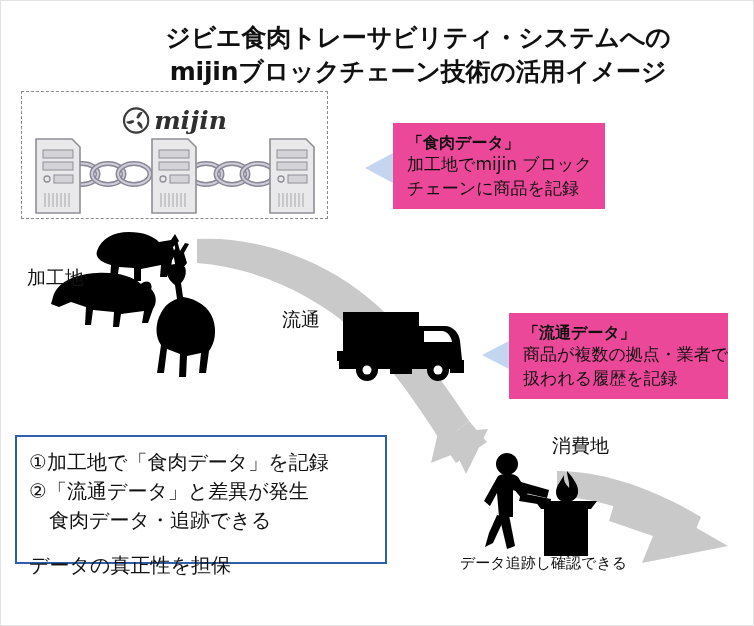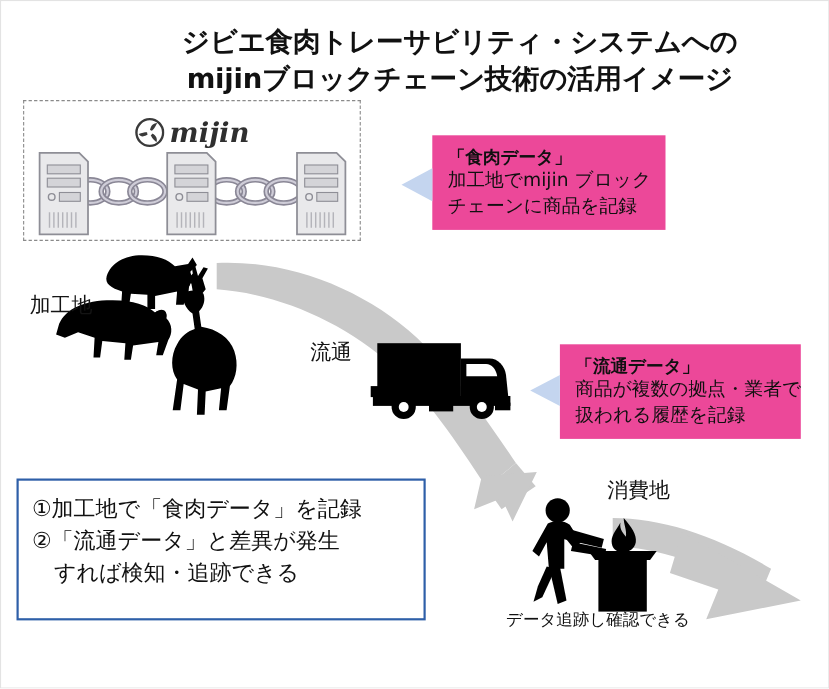--- a/index.html
+++ b/index.html
@@ -383,21 +383,22 @@
   <div class="callout" id="callout-logistics">
     <div class="callout-tail" id="tail-logistics"></div>
     <div class="c-head">「流通データ」</div>
     <div class="c-line">商品が複数の拠点・業者で</div>
     <div class="c-line">扱われる履歴を記録</div>
   </div>
 
   <div id="summary-box">
     <div class="s-line">①加工地で「食肉データ」を記録</div>
     <div class="s-line">②「流通データ」と差異が発生</div>
-    <div class="s-line">　すれば検知・追跡できる</div>
+    <div class="s-line">　食肉データ・追跡できる</div>
     <div class="s-gap"></div>
+    <div class="s-line">データの真正性を担保</div>
   </div>
 
   <div id="consumer-caption">
     <div class="cc-line">データ追跡し確認できる</div>
   </div>
 
 </div>
 
 </body></html>

